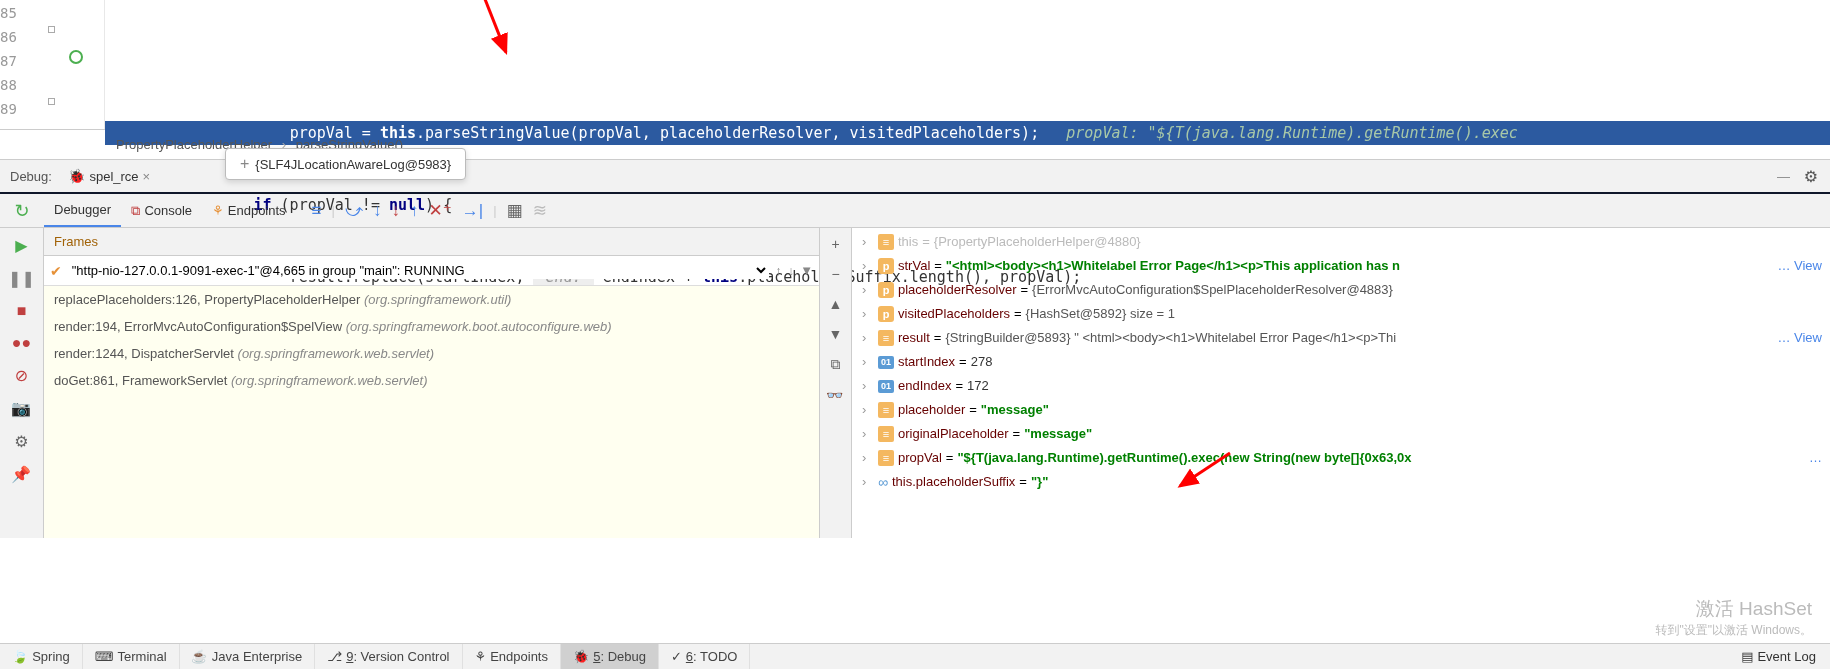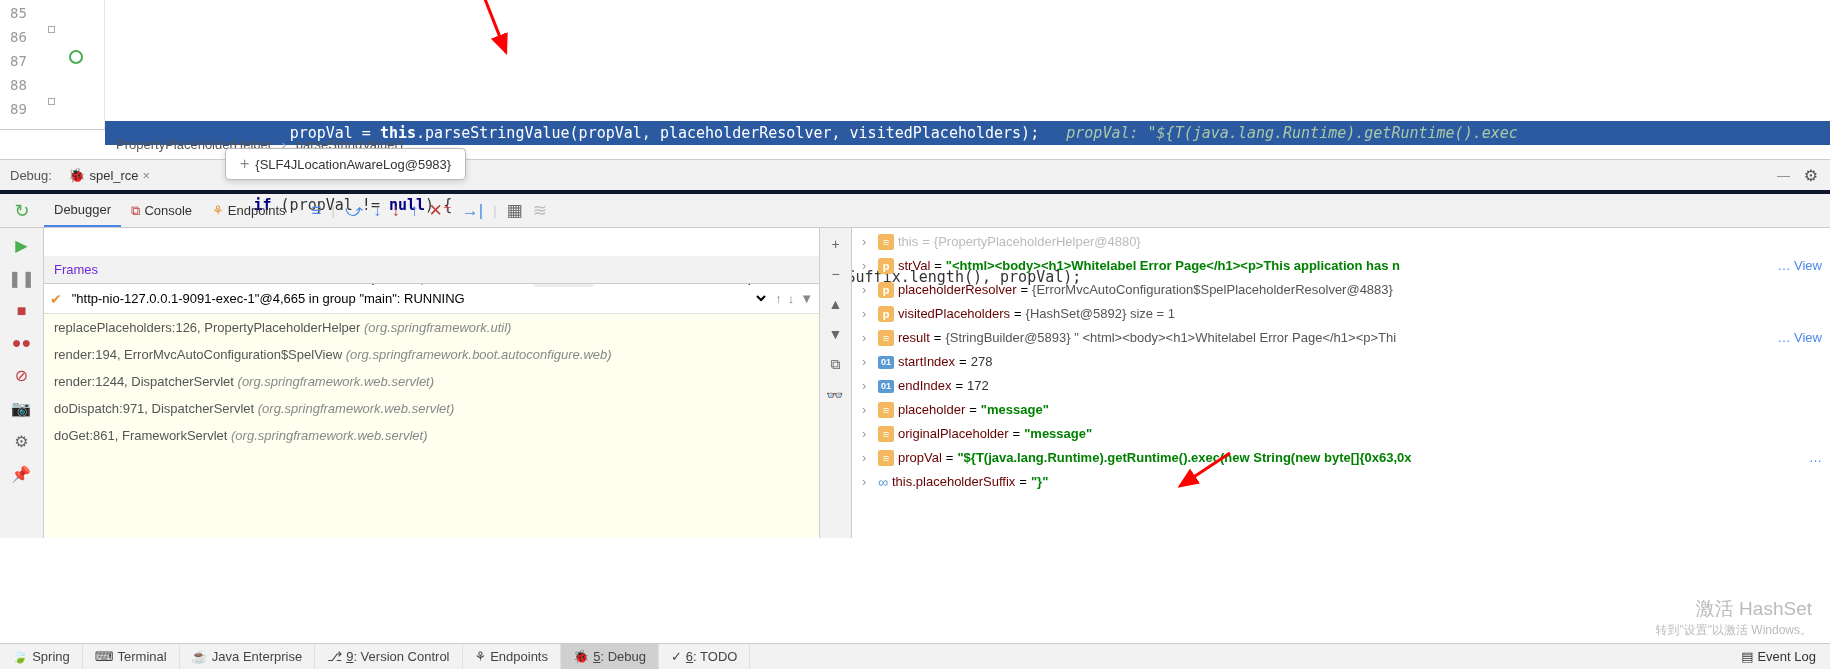--- a/index.html
+++ b/index.html
@@ -10,21 +10,21 @@
   width: 1830px;
   height: 669px;
   overflow: hidden;
   position: relative;
   color: #333;
 }
 
 
 .editor { display: flex; height: 130px; border-bottom: 1px solid #ccc; background: #fff; }
 .line-numbers {
-  width: 45px; text-align: center; padding-right: 8px;
+  width: 45px; text-align: left; padding-right: 8px;
   color: #999; font-family: Consolas, monospace; font-size: 14px;
   background: #fff; line-height: 24px; padding-top: 1px;
 }
 .gutter { width: 60px; background: #fff; border-right: 1px solid #e8e8e8; position: relative; }
 .gutter .bp-run { position: absolute; top: 50px; left: 24px; width: 14px; height: 14px; border: 2px solid #4caf50; border-radius: 50%; }
 .fold-marker { position:absolute; width:7px; height:7px; border:1px solid #aaa; left:3px; }
 .code-lines { flex: 1; font-family: Consolas, monospace; font-size: 15px; line-height: 24px; padding-top: 1px; white-space: pre; }
 .code-line { height: 24px; padding-left: 4px; }
 .code-line.hl { background: #2c5aa0; color: #fff; }
 .code-line.hl .kw { color: #fff; font-weight: bold; }
@@ -32,21 +32,21 @@
 .this { color: #000080; font-weight: bold; }
 .hint { color: #999; font-style: italic; }
 .inlined { color: #808080; font-style: italic; }
 .arrow { position: absolute; color: red; font-size: 32px; z-index: 50; transform: rotate(35deg); }
 
 
 .breadcrumb-bar { height: 30px; line-height: 30px; padding-left: 116px; border-bottom: 1px solid #ccc; color: #555; font-size: 13px; }
 .breadcrumb-bar .sep { color: #aaa; margin: 0 6px; }
 
 
-.debug-row { height: 34px; display: flex; align-items: center; position: relative; border-bottom: 4px solid #0f172a; background: #f2f2f2; }
+.debug-row { height: 34px; display: flex; align-items: center; position: relative; border-bottom: 2px solid #0f172a; background: #f2f2f2; }
 .debug-label { width: 60px; padding-left: 10px; color: #555; }
 .run-tab { display: flex; align-items: center; gap: 4px; padding: 0 8px; height: 100%; }
 .run-tab .bug-icon { color: #4caf50; font-size: 14px; }
 .close-x { color: #888; cursor: pointer; }
 .slf4j-popup {
   position: absolute; left: 225px; top: -12px;
   background: #fff; border: 1px solid #bbb; border-radius: 4px;
   padding: 6px 14px; display: flex; align-items: center; gap: 6px;
   box-shadow: 0 2px 6px rgba(0,0,0,0.15); z-index: 60;
 }
@@ -58,21 +58,21 @@
 .tab-btn.active { border-bottom: 2px solid #4a86e8; }
 .step-icons { display: flex; gap: 10px; margin-left: 16px; align-items: center; }
 .step-icon { font-size: 17px; cursor: pointer; }
 
 
 .dbg-body { display: flex; height: 310px; }
 .side-icons { width: 44px; border-right: 1px solid #ccc; display: flex; flex-direction: column; align-items: center; padding-top: 8px; gap: 14px; background: #f2f2f2; }
 .side-icons span { font-size: 16px; cursor: pointer; }
 
 .frames-panel { width: 776px; border-right: 1px solid #ccc; display: flex; flex-direction: column; }
-.panel-header { height: 28px; line-height: 28px; padding-left: 10px; background: #f2f2f2; border-bottom: 1px solid #ccc; color: #6d28d9; margin-top: 28px; }
+.panel-header { height: 28px; line-height: 28px; padding-left: 10px; background: #f2f2f2; border-bottom: 1px solid #ccc; color: #a16207; }
 .thread-row { height: 30px; display: flex; align-items: center; border-bottom: 1px solid #ddd; padding: 0 6px; gap: 6px; }
 .thread-row select { flex: 1; border: none; background: #fff; font-size: 13px; }
 .check-icon { color: #e69138; font-size: 14px; }
 .frames-list { flex: 1; overflow: hidden; background: #fffff0; }
 .frame-item { height: 27px; line-height: 27px; padding-left: 10px; color: #555; cursor: pointer; white-space: nowrap; overflow: hidden; }
 .frame-item.selected { background: #2c5aa0; color: #fff; }
 .frame-item.selected .pkg { color: #e8e8e8; font-style: italic; }
 .frame-item .pkg { color: #888; font-style: italic; }
 
 .vars-side-icons { width: 32px; display: flex; flex-direction: column; align-items: center; padding-top: 8px; gap: 14px; background: #f2f2f2; border-right: 1px solid #ccc; color: #666; font-size: 14px; }
@@ -209,21 +209,20 @@
         <option>"http-nio-127.0.0.1-9091-exec-1"@4,665 in group "main": RUNNING</option>
       </select>
       <span style="color:#888;cursor:pointer;">↑</span>
       <span style="color:#888;cursor:pointer;">↓</span>
       <span style="color:#888;cursor:pointer;">▼</span>
     </div>
     <div class="frames-list" id="frames-list">
         <div class="frame-item"><span>replacePlaceholders:126, PropertyPlaceholderHelper </span><span class="pkg">(org.springframework.util)</span></div>
         <div class="frame-item"><span>render:194, ErrorMvcAutoConfiguration$SpelView </span><span class="pkg">(org.springframework.boot.autoconfigure.web)</span></div>
         <div class="frame-item"><span>render:1244, DispatcherServlet </span><span class="pkg">(org.springframework.web.servlet)</span></div>
-        <div class="frame-item"><span>doDispatch:971, DispatcherServlet </span><span class="pkg">(org.springframework.web.servlet)</span></div>
         <div class="frame-item"><span>doGet:861, FrameworkServlet </span><span class="pkg">(org.springframework.web.servlet)</span></div>
       </div>
   </div>
 
   <div class="vars-side-icons">
     <span>+</span>
     <span>−</span>
     <span>▲</span>
     <span>▼</span>
     <span>⧉</span>

